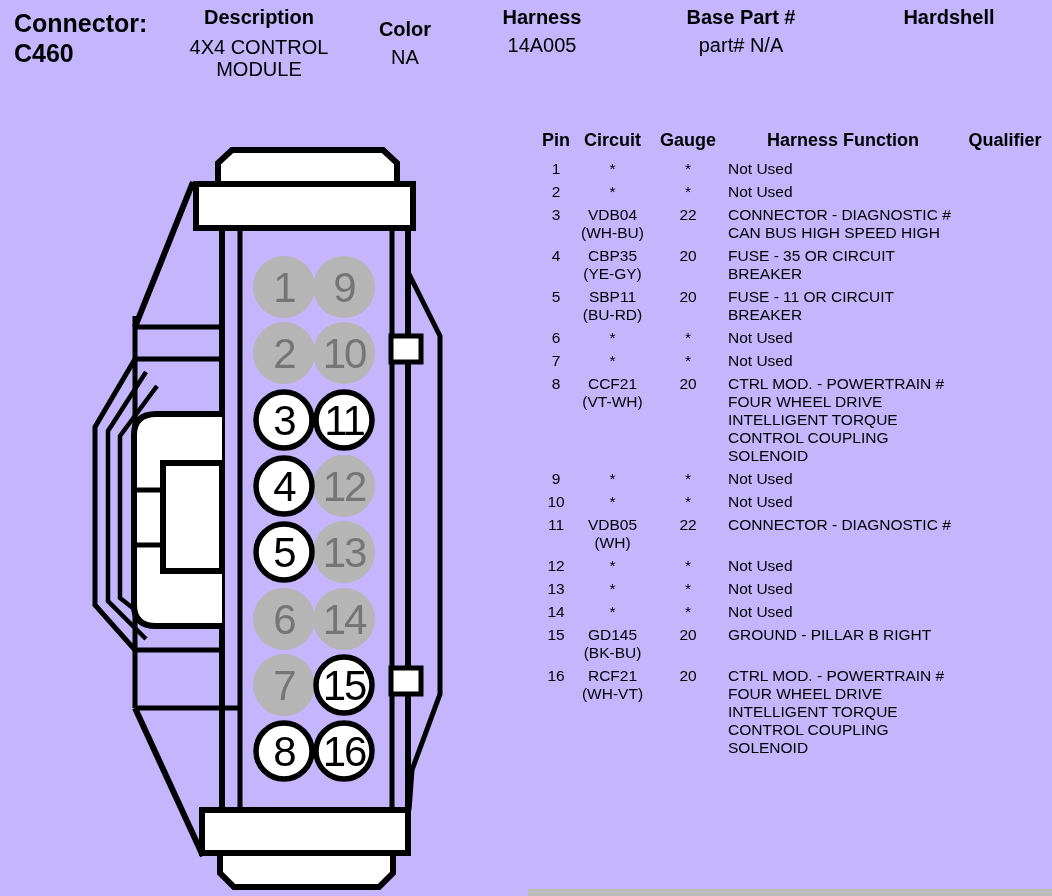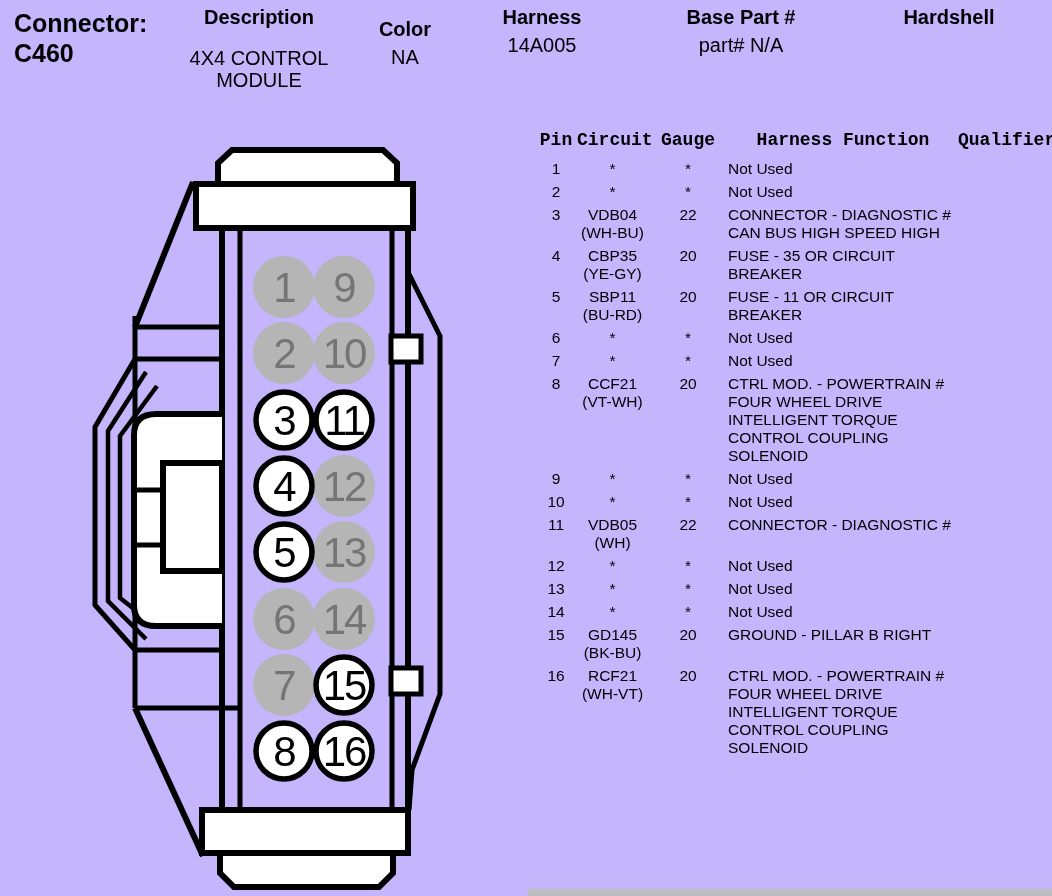--- a/index.html
+++ b/index.html
@@ -14,21 +14,21 @@
   .hdr-value{font-size:20px;line-height:22px;margin-top:6px;}
   .hdr-desc{left:174px;top:6px;width:170px;}
   .hdr-color{left:370px;top:18px;width:70px;}
   .hdr-harness{left:492px;top:6px;width:100px;text-align:center;}
   .hdr-basepart{left:676px;top:6px;width:130px;}
   .hdr-hardshell{left:896px;top:6px;width:106px;}
 
   
   .ptable{position:absolute;left:535px;top:130px;width:517px;font-size:15.5px;line-height:18px;}
   .phead{display:grid;grid-template-columns:42px 71px 80px 230px 94px;
-         font-weight:bold;font-size:18px;line-height:20px;margin-bottom:10px;font-family:Liberation Mono, monospace;}
+         font-weight:bold;font-size:18px;line-height:20px;margin-bottom:10px;}
   .phead .h{text-align:center;white-space:nowrap;}
   .trow{display:grid;grid-template-columns:42px 71px 80px 230px 94px;padding-bottom:5px;}
   .c-pin{text-align:center;}
   .c-circuit{text-align:center;}
   .c-gauge{text-align:center;}
   .c-func div{white-space:nowrap;}
   .c-qual{text-align:center;}
 
   
   svg{position:absolute;left:0;top:0;}
@@ -46,21 +46,21 @@
 
 <div id="page">
 
   <div class="hdr hdr-connector">
     <div>Connector:</div>
     <div>C460</div>
   </div>
 
   <div class="hdr hdr-block hdr-desc">
     <div class="hdr-label">Description</div>
-    <div class="hdr-value" style="margin-top:19px;">4X4 CONTROL</div>
+    <div class="hdr-value" style="margin-top:8px;">4X4 CONTROL</div>
     <div class="hdr-value" style="margin-top:0;">MODULE</div>
   </div>
 
   <div class="hdr hdr-block hdr-color">
     <div class="hdr-label">Color</div>
     <div class="hdr-value">NA</div>
   </div>
 
   <div class="hdr hdr-block hdr-harness">
     <div class="hdr-label">Harness</div>

